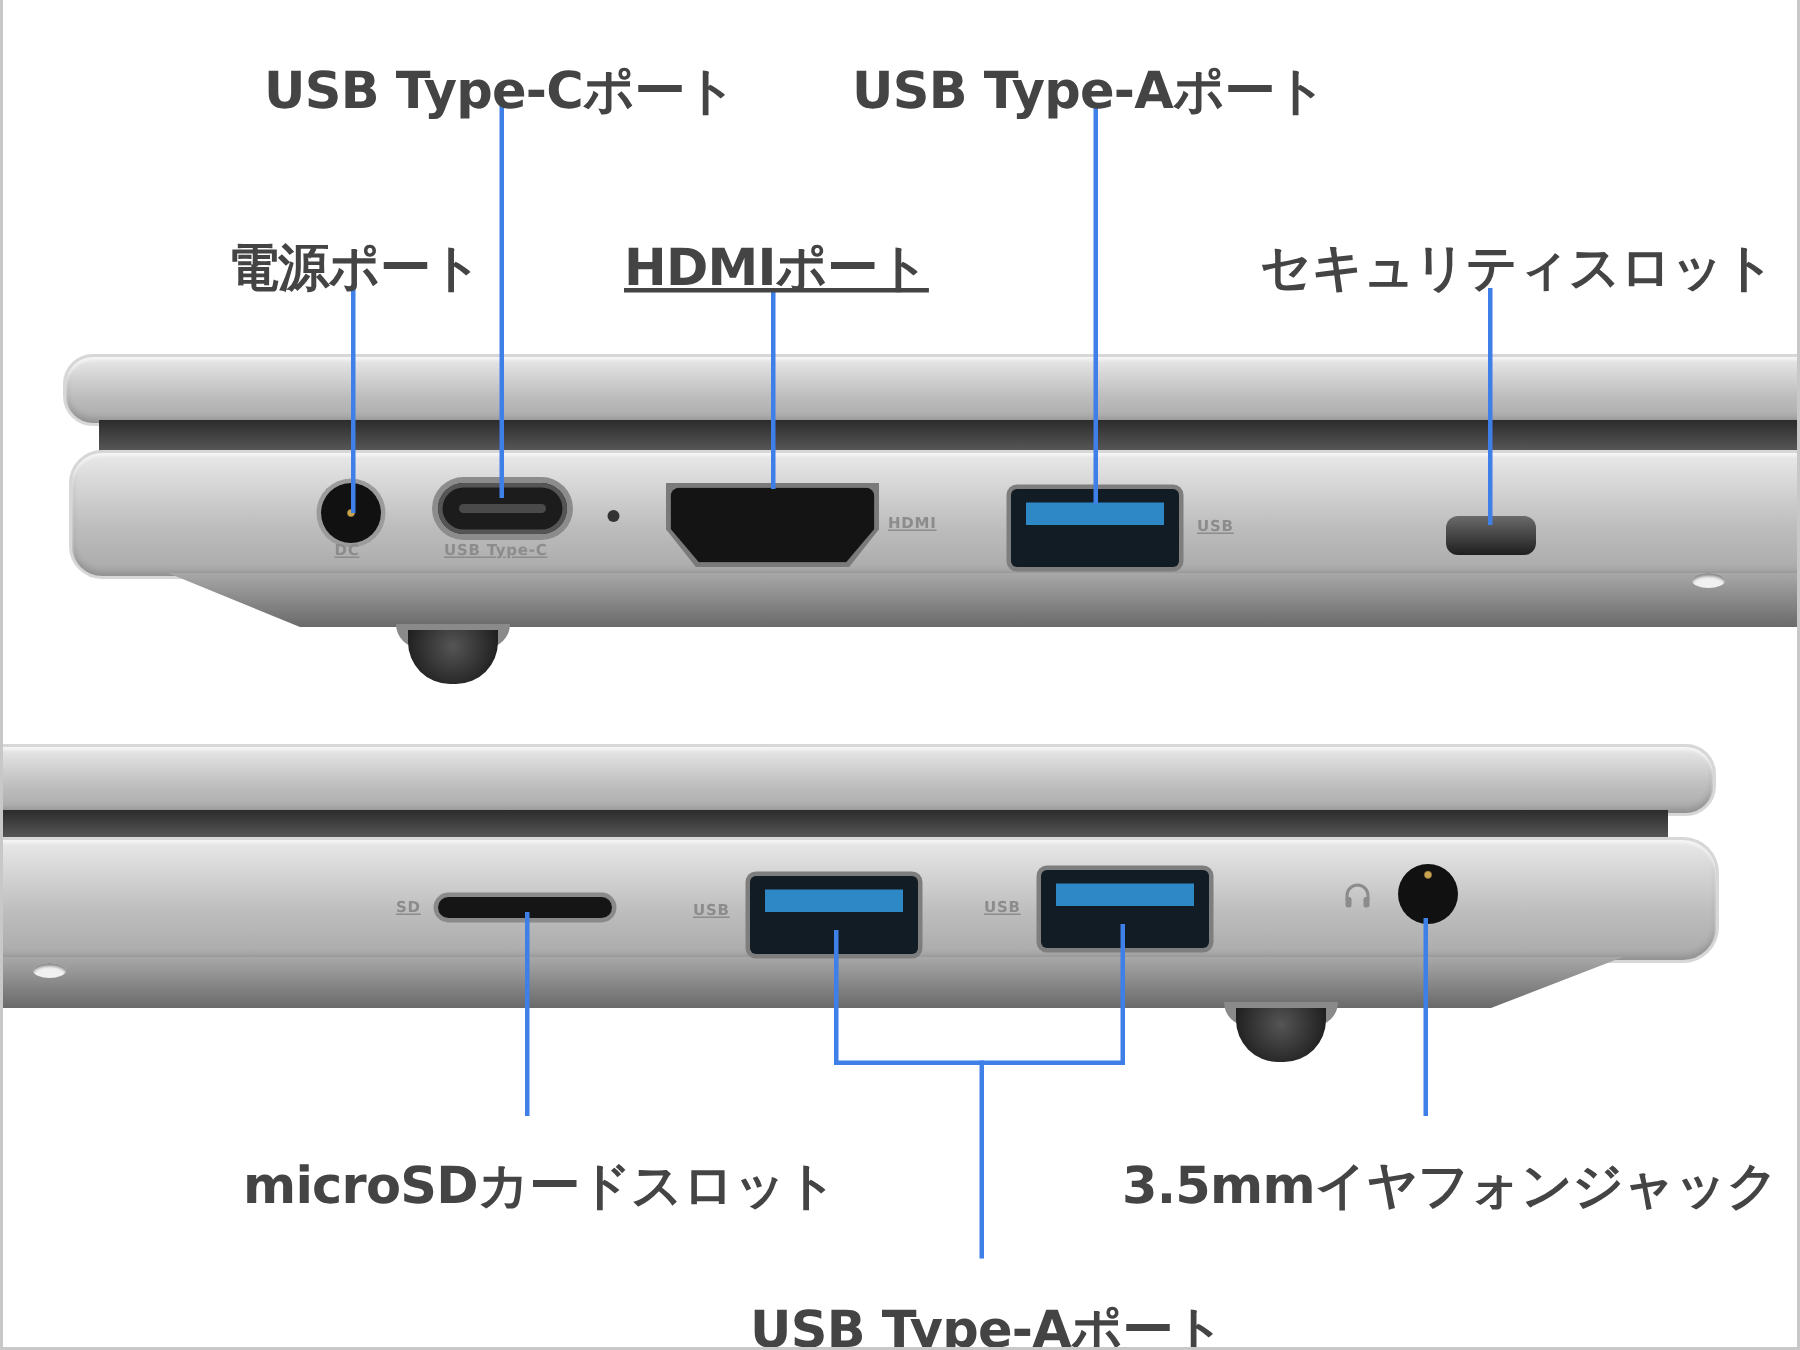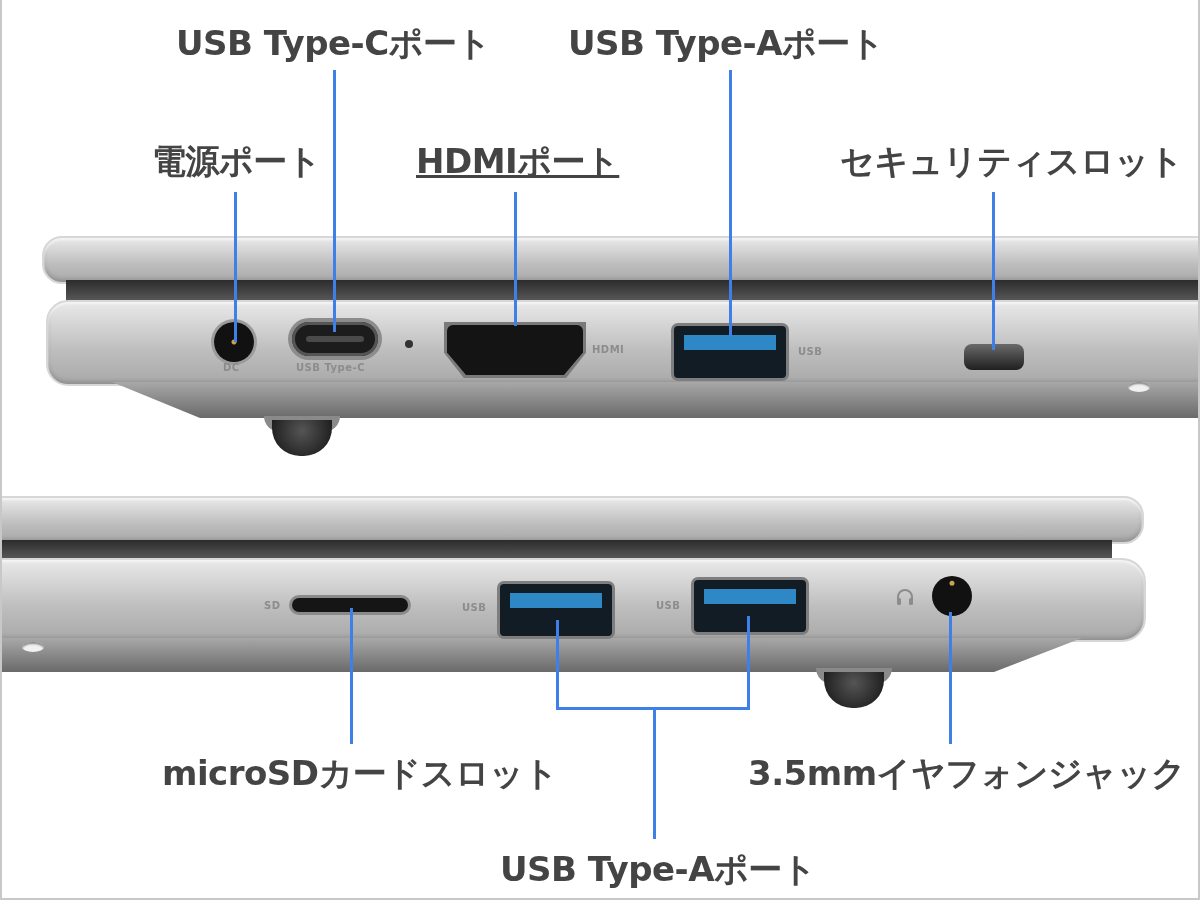--- a/index.html
+++ b/index.html
@@ -5,21 +5,21 @@
     html, body { margin: 0; padding: 0; }
     body {
       width: 1200px; height: 900px; position: relative; overflow: hidden;
       background: #ffffff;
       font-family: "DejaVu Sans", "Liberation Sans", sans-serif;
       border-left: 2px solid #c8c8c8; border-right: 2px solid #c8c8c8; border-bottom: 2px solid #c8c8c8;
       box-sizing: border-box;
     }
     .label {
       position: absolute; color: #444444; font-size: 34px; font-weight: bold;
-      white-space: nowrap; letter-spacing: -0.5px; line-height: 1;
+      white-space: nowrap; letter-spacing: -0.5px; line-height: 1; margin-top: 18px;
     }
     .leader { position: absolute; background: #3f7fe8; }
     .v { width: 3px; }
     .h { height: 3px; }
 
     
     .lid, .base {
       position: absolute;
       background: linear-gradient(#e9e9e9, #bdbdbd 60%, #a9a9a9);
       border: 2px solid #d7d7d7;
@@ -79,21 +79,21 @@
     .sd {
       width: 116px; height: 14px; border-radius: 8px; background: #151515;
       box-shadow: 0 0 0 3px #8a8a8a;
     }
     .jack {
       width: 40px; height: 40px; border-radius: 50%;
       background: radial-gradient(circle at 50% 18%, #c8a24d 0 2px, #111 3px 100%);
     }
     .portlabel {
       position: absolute; color: #8c8c8c; font-size: 10px; font-weight: bold;
-      font-family: "DejaVu Sans", sans-serif; letter-spacing: 0.5px;
+      font-family: "DejaVu Sans", sans-serif; letter-spacing: 0.5px; text-decoration: underline;
     }
     .headphone-icon {
       position: absolute; width: 18px; height: 18px; color: #8c8c8c;
     }
   </style>
 </head>
 <body>
 
 <div>
 

